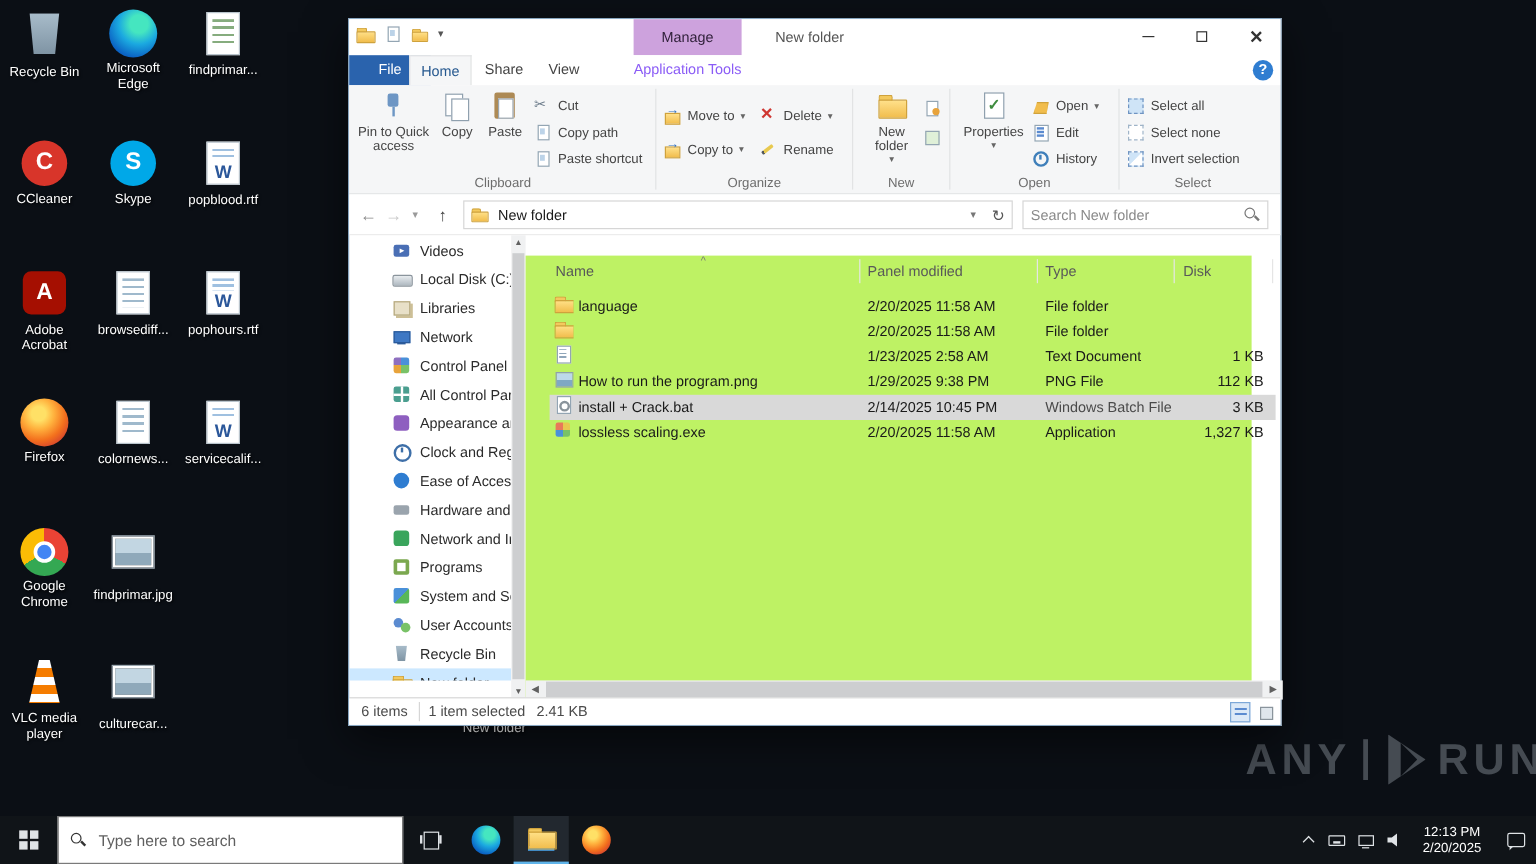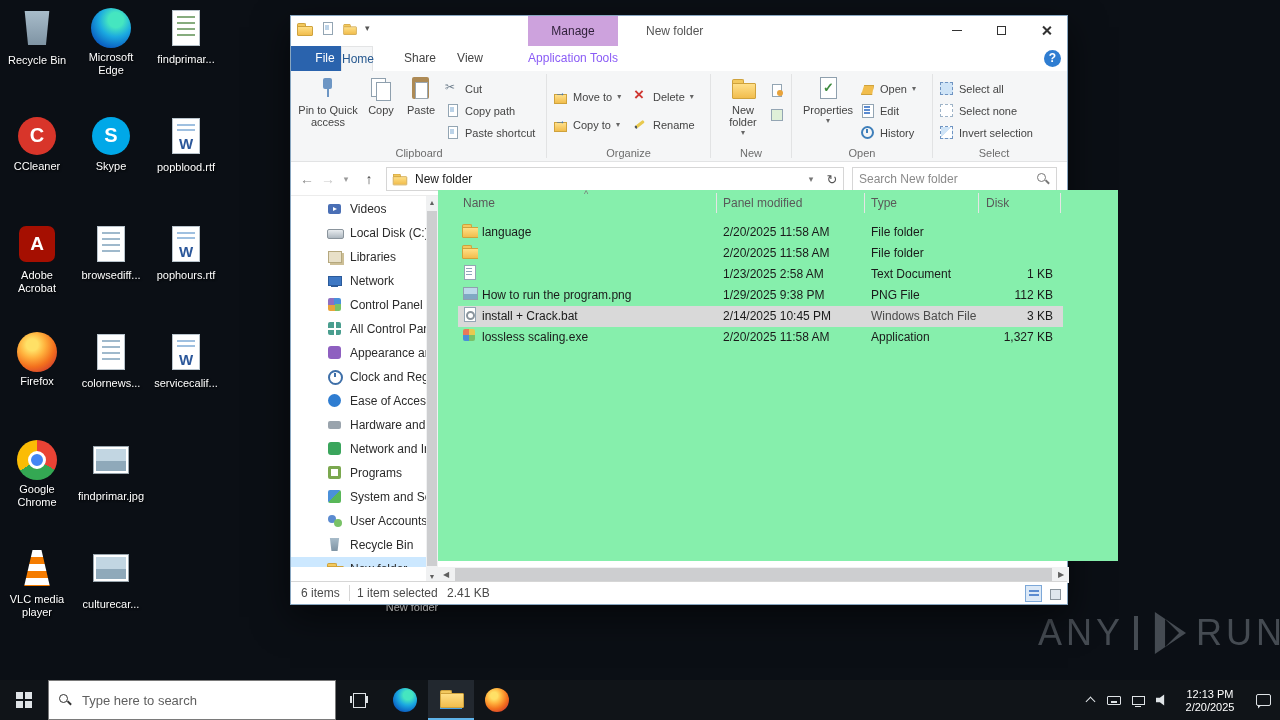--- a/index.html
+++ b/index.html
@@ -26,21 +26,21 @@
 .g-page{width:28px;height:36px;margin:2px auto 0;background:#fff;border:1px solid #b9c4cc;position:relative}
 .g-page::after{content:"";position:absolute;left:4px;right:4px;top:5px;height:24px;background:repeating-linear-gradient(180deg,#9fb9cc 0 2px,transparent 2px 6px)}
 .g-page.green::after{background:repeating-linear-gradient(180deg,#86ac7e 0 2px,transparent 2px 6px)}
 .g-word{width:28px;height:36px;margin:2px auto 0;background:#fff;border:1px solid #b9c4cc;position:relative}
 .g-word::after{content:"";position:absolute;left:4px;right:4px;top:5px;height:10px;background:repeating-linear-gradient(180deg,#9fc0e0 0 2px,transparent 2px 5px)}
 .g-word::before{content:"W";position:absolute;left:0;right:0;bottom:1px;text-align:center;font-size:15px;font-weight:bold;color:#2b579a}
 .g-image{width:34px;height:26px;margin:7px auto 0;border:2px solid #fff;outline:1px solid #9aa6ae;background:linear-gradient(180deg,#c2d6e2 0 55%,#8fa9ba 55%)}
 
 
 .wm{position:absolute;left:1038px;top:612px;display:flex;align-items:center;gap:10px;color:#454b52;z-index:2}
-.wm .t{font-size:36px;font-weight:normal;letter-spacing:4px}
+.wm .t{font-size:36px;font-weight:bold;letter-spacing:4px}
 .wm-logo{width:38px;height:42px;position:relative}
 .wm-logo::before{content:"";position:absolute;inset:0;background:#454b52;clip-path:polygon(18% 0,100% 50%,18% 100%)}
 .wm-logo::after{content:"";position:absolute;inset:7px 7px 7px 14px;background:#0b0f15;clip-path:polygon(18% 0,100% 50%,18% 100%)}
 .wm-bar{width:4px;height:34px;background:#454b52}
 
 
 .win{position:absolute;left:290px;top:15px;width:778px;height:590px;background:#fff;border:1px solid #88a6c0;box-shadow:0 12px 34px rgba(0,0,0,.55);z-index:5}
 .tbar{position:absolute;left:0;top:0;width:100%;height:30px;background:#fff}
 .qat{position:absolute;left:6px;top:5px;display:flex;align-items:center;gap:7px}
 .qat .caret{font-size:9px;color:#555}
@@ -142,21 +142,21 @@
 .n-users::before{content:"";position:absolute;left:1px;top:2px;width:8px;height:8px;border-radius:50%;background:#5b8bd0}
 .n-users::after{content:"";position:absolute;left:7px;top:6px;width:8px;height:8px;border-radius:50%;background:#79c267}
 .n-rec::before{content:"";position:absolute;left:2px;top:1px;width:11px;height:13px;background:linear-gradient(180deg,#a8bcca,#7f94a4);clip-path:polygon(8% 0,92% 0,78% 100%,22% 100%)}
 .n-folder::before{content:"";position:absolute;left:0;top:2px;width:8px;height:4px;background:#f3c95e;border:1px solid #cfa23c;border-bottom:none;border-radius:2px 2px 0 0}
 .n-folder::after{content:"";position:absolute;left:0;top:5px;width:15px;height:9px;background:linear-gradient(#ffdf85,#f1bd4d);border:1px solid #cfa23c;border-radius:1px}
 .nscroll{position:absolute;left:135px;top:180px;width:12px;height:387px;background:#f0f1f2}
 .nthumb{position:absolute;left:1px;right:1px;top:15px;bottom:17px;background:#cdced0}
 .sarrow{position:absolute;left:0;width:12px;height:13px;text-align:center;font-size:7px;color:#606060;line-height:13px}
 
 
-.fmain{position:absolute;left:147px;top:174px;width:680px;height:371px;background:#86efac}
+.fmain{position:absolute;left:147px;top:197px;width:605px;height:371px;background:#bef264}
 .fhead{position:absolute;left:0;top:0;width:100%;height:26px;color:#595959;font-size:12px}
 .fh{position:absolute;top:0;height:26px;line-height:26px}
 .hsep{position:absolute;top:3px;width:1px;height:20px;background:#e5e5e5}
 .sortmark{position:absolute;top:-1px;font-size:9px;color:#777}
 .frow{position:absolute;left:20px;width:605px;height:21px;font-size:12px;color:#1a1a1a}
 .frow.sel{background:#d9d9d9}
 .fc{position:absolute;top:0;height:21px;line-height:21px;white-space:nowrap;overflow:hidden}
 .fi{display:inline-block;position:relative;width:16px;height:16px}
 .fi-folder::before{content:"";position:absolute;left:0;top:2px;width:8px;height:4px;background:#f3c95e;border:1px solid #cfa23c;border-bottom:none;border-radius:2px 2px 0 0}
 .fi-folder::after{content:"";position:absolute;left:0;top:5px;width:15px;height:9px;background:linear-gradient(#ffdf85,#f1bd4d);border:1px solid #cfa23c;border-radius:1px}
@@ -342,21 +342,21 @@
     <button class="wbtn" style="left:688px">
         <span class="ic-max"></span>
       </button>
     <button class="wbtn" style="left:733px;width:44px">
         <span class="ic-close"></span>
       </button>
   </div>
 
   <div class="mtabs">
     <button class="mtab file" style="left:0;width:68px">File</button>
-    <button class="mtab active" style="left:50px;width:32px">Home</button>
+    <button class="mtab active" style="left:50px;width:52px">Home</button>
     <button class="mtab" style="left:104px;width:50px">Share</button>
     <button class="mtab" style="left:156px;width:46px">View</button>
     <button class="mtab apptools" style="left:232px;width:100px">Application Tools</button>
     <button class="helpbtn">?</button>
   </div>
 
   <div class="ribbon">
 
     <div class="rgroup" style="left:2px;width:252px">
       <button class="rbig" style="left:4px;width:62px">

